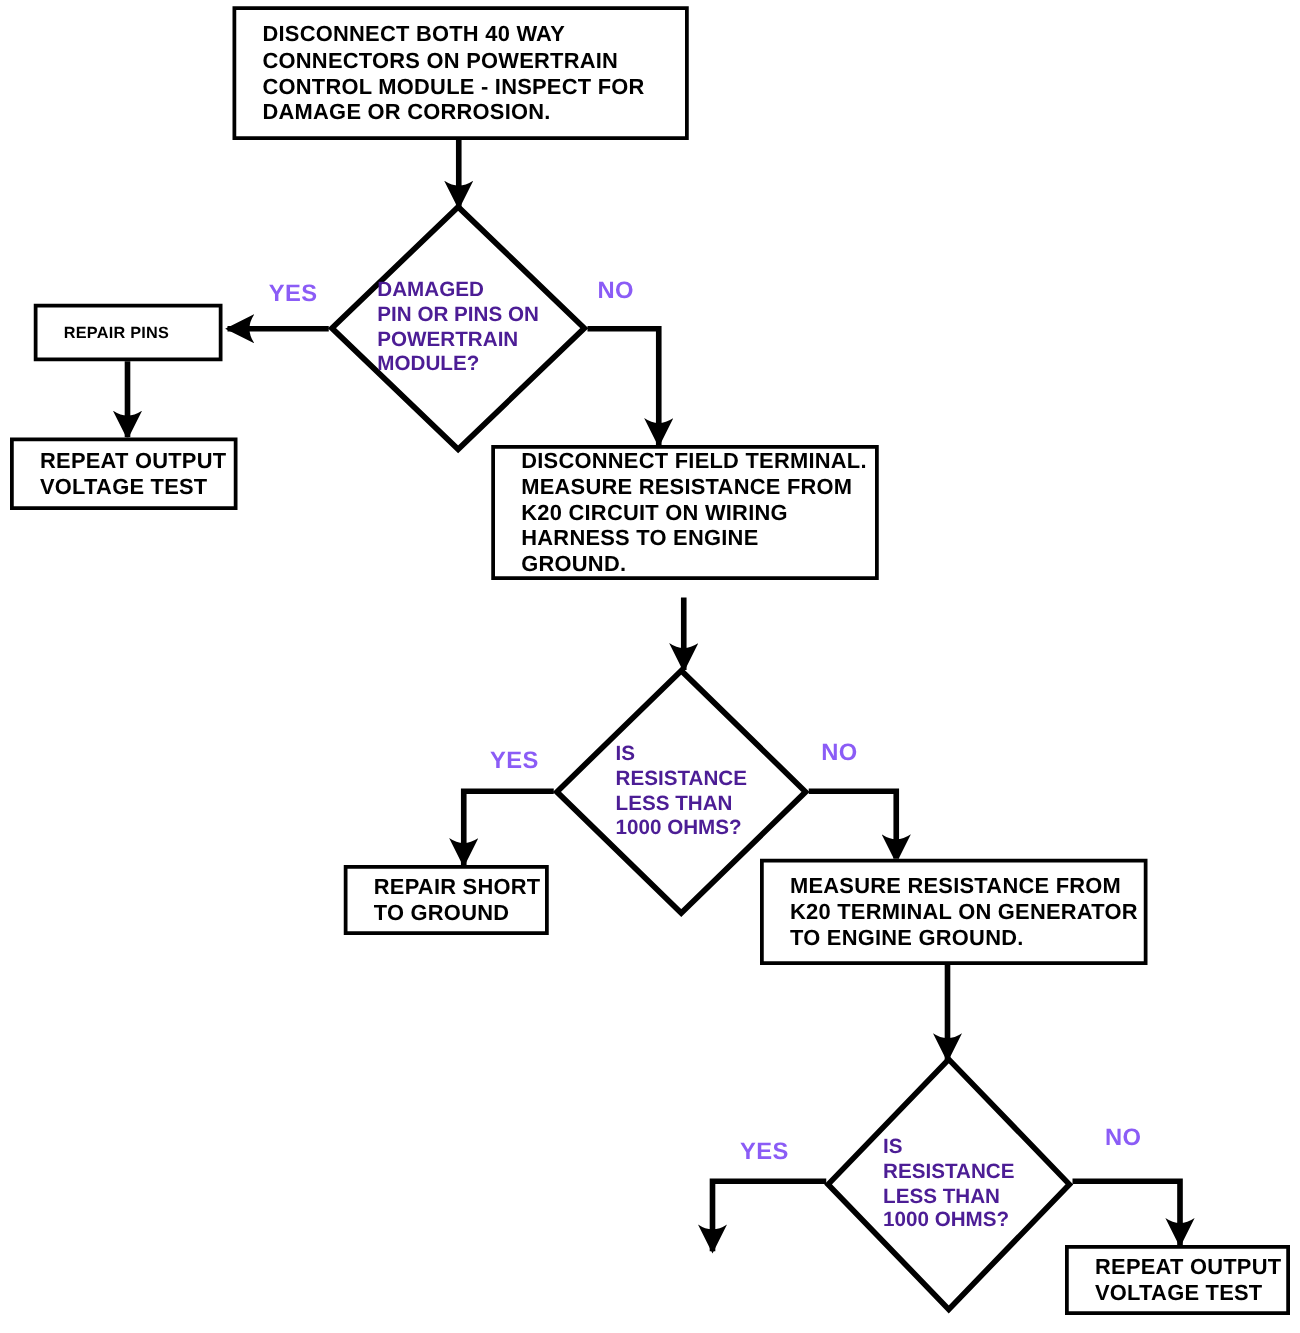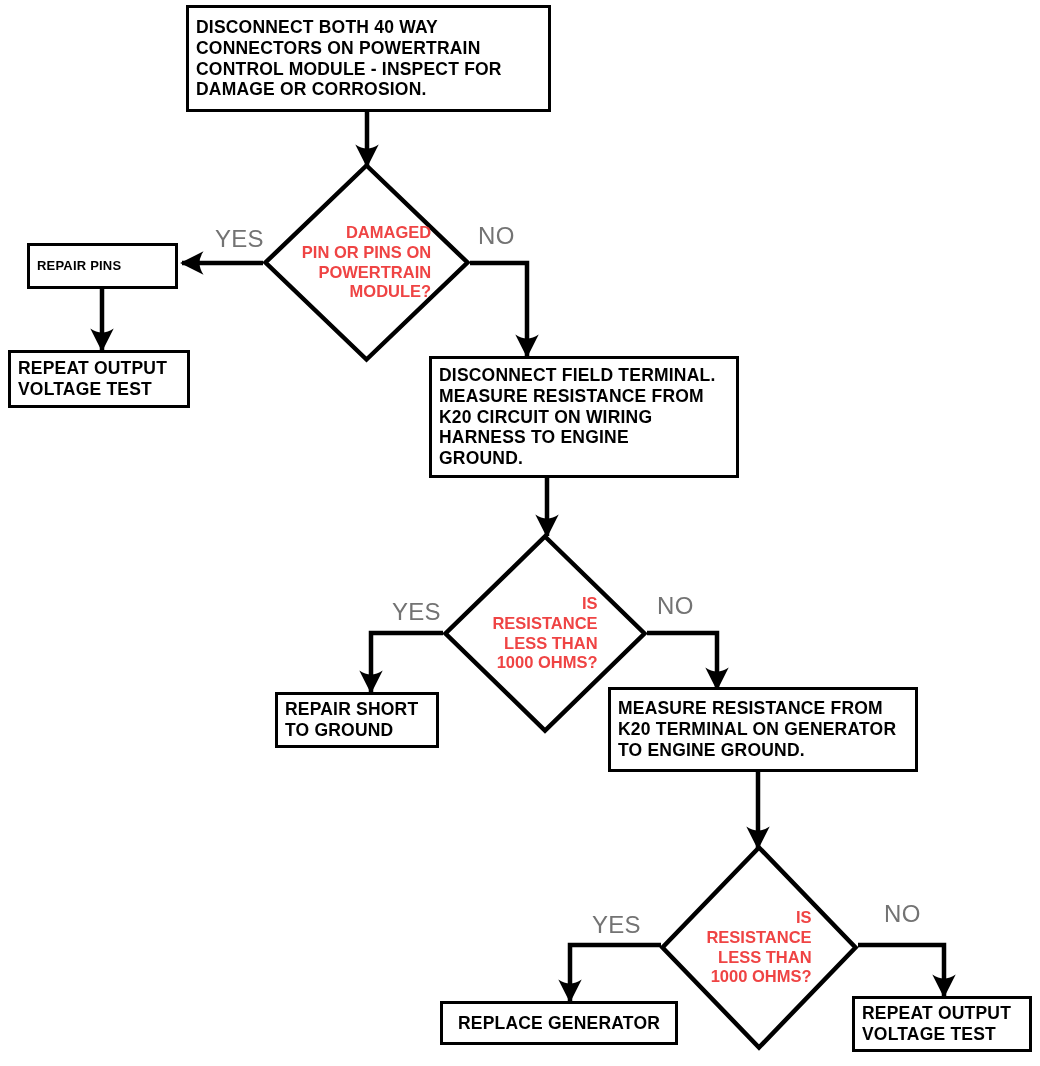--- a/index.html
+++ b/index.html
@@ -23,21 +23,21 @@
     color: #000000;
     font-weight: bold;
     letter-spacing: 0.2px;
     line-height: 1.19;
     text-transform: uppercase;
     white-space: pre-line;
     display: flex;
     align-items: center;
   }
   .node.pad-left {
-    padding-left: 7px;
+    padding-left: 21px;
   }
   .node.center-text {
     justify-content: center;
     text-align: center;
   }
   .diamond-wrap {
     position: absolute;
   }
   .diamond-wrap svg {
     position: absolute;
@@ -47,33 +47,33 @@
   }
   .diamond-label {
     position: absolute;
     left: 0;
     top: 0;
     width: 100%;
     height: 100%;
     display: flex;
     align-items: center;
     justify-content: center;
-    text-align: right;
-    color: #ef4444;
+    text-align: left;
+    color: #4c1d95;
     font-weight: bold;
     line-height: 1.21;
     white-space: pre-line;
     text-transform: uppercase;
     pointer-events: none;
   }
   .edge-label {
     position: absolute;
-    color: #737373;
-    font-weight: normal;
-    font-size: 24px;
+    color: #8b5cf6;
+    font-weight: bold;
+    font-size: 19px;
     letter-spacing: 0.3px;
   }
   .connectors {
     position: absolute;
     left: 0;
     top: 0;
     width: 1040px;
     height: 1066px;
     pointer-events: none;
   }
@@ -129,21 +129,21 @@
   </div>
 
   <span class="edge-label" style="left:215px; top:225px;">YES</span>
   <span class="edge-label" style="left:478px; top:222px;">NO</span>
 
   <div class="node pad-left" style="left:27px; top:243px; width:151px; height:46px; font-size:13px;">REPAIR PINS</div>
 
   <div class="node pad-left" style="left:8px; top:350px; width:182px; height:58px; font-size:17.5px;">REPEAT OUTPUT
 VOLTAGE TEST</div>
 
-  <div class="node pad-left" style="left:393px; top:356px; width:310px; height:122px; font-size:17.5px;margin-left:36px;">DISCONNECT FIELD TERMINAL.
+  <div class="node pad-left" style="left:393px; top:356px; width:310px; height:108px; font-size:17.5px;">DISCONNECT FIELD TERMINAL.
 MEASURE RESISTANCE FROM
 K20 CIRCUIT ON WIRING
 HARNESS TO ENGINE
 GROUND.</div>
 
   <div class="diamond-wrap" style="left:443px; top:534px; width:204px; height:199px;">
     <svg width="204" height="199" viewBox="0 0 204 199">
       <polygon points="102,2.5 201.5,99.5 102,196.5 2.5,99.5" fill="#ffffff" stroke="#000000" stroke-width="4.5"></polygon>
     </svg>
     <div class="diamond-label" style="font-size:16.5px;">IS
@@ -168,18 +168,17 @@
     </svg>
     <div class="diamond-label" style="font-size:16.5px;">IS
 RESISTANCE
 LESS THAN
 1000 OHMS?</div>
   </div>
 
   <span class="edge-label" style="left:592px; top:911px;">YES</span>
   <span class="edge-label" style="left:884px; top:900px;">NO</span>
 
-  <div class="node center-text" style="left:440px; top:1001px; width:238px; height:44px; font-size:17.5px;">REPLACE GENERATOR</div>
 
   <div class="node pad-left" style="left:852px; top:996px; width:180px; height:56px; font-size:17.5px;">REPEAT OUTPUT
 VOLTAGE TEST</div>
 
 </div>
 
 </body></html>

